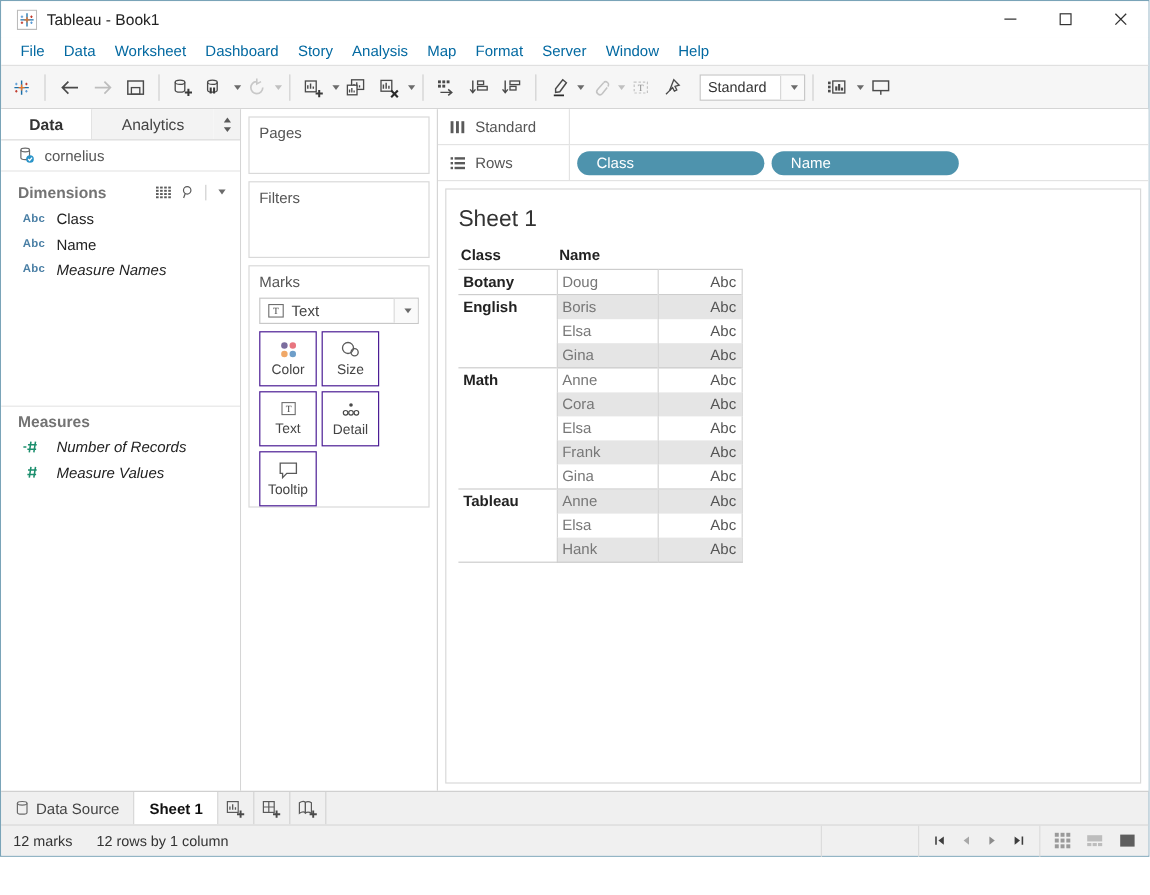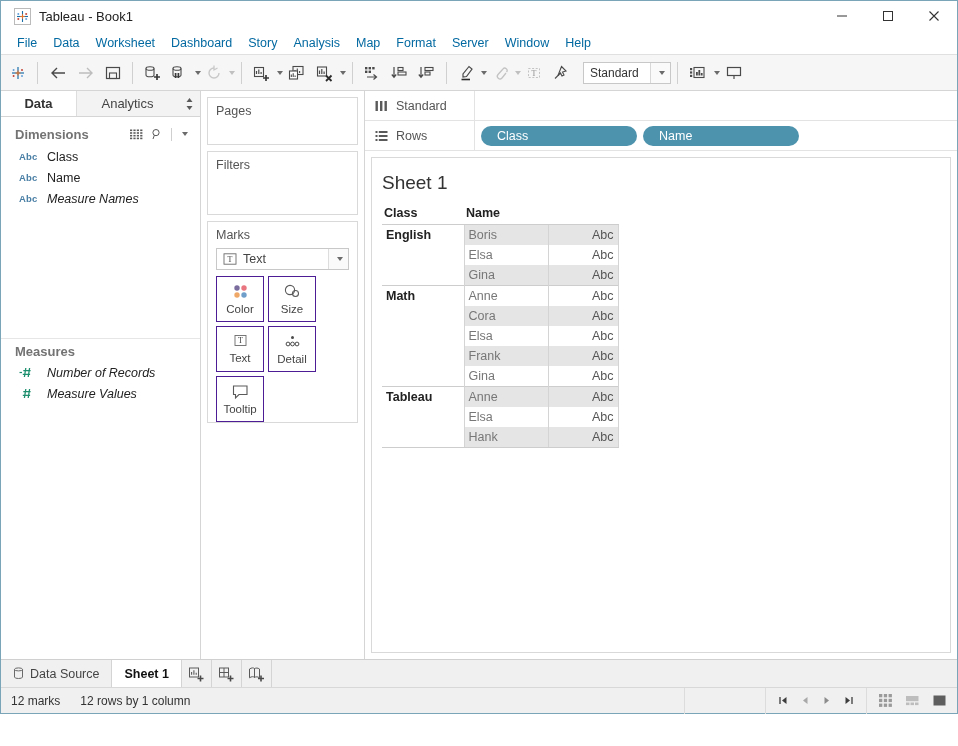--- a/index.html
+++ b/index.html
@@ -396,20 +396,31 @@
         <div class="pane-tab data">Data</div>
         <div class="pane-tab analytics">Analytics</div>
         <div class="pane-tab-updown">
           <svg width="9" height="14" viewBox="0 0 9 14">
             <path d="M4.5 1 L7.5 5 H1.5 Z" fill="#5a5a5a"></path>
             <path d="M4.5 13 L7.5 9 H1.5 Z" fill="#5a5a5a"></path>
           </svg>
         </div>
       </div>
 
+      <div class="ds-row">
+        <span>
+          <svg width="15" height="15" viewBox="0 0 15 15">
+            <ellipse cx="6" cy="3" rx="3.6" ry="1.5" fill="none" stroke="#6a6a6a" stroke-width="1"></ellipse>
+            <path d="M2.4 3 V9.5 A3.6 1.5 0 0 0 9.6 9.5 V3" fill="none" stroke="#6a6a6a" stroke-width="1"></path>
+            <circle cx="10" cy="10.5" r="3.2" fill="#2a94c9"></circle>
+            <path d="M8.5 10.5 L9.7 11.7 L11.7 9.3" fill="none" stroke="#fff" stroke-width="1.1"></path>
+          </svg>
+        </span>
+        <span class="ds-name">cornelius</span>
+      </div>
 
       <div class="sect-head">
         <span>Dimensions</span>
         <span class="sh-spacer"></span>
         <span class="sh-icon">
           <svg width="13" height="11" viewBox="0 0 13 11">
             <g fill="#5a5a5a">
               <rect x="0" y="0.5" width="2.2" height="1.6"></rect>
                 <rect x="3.4" y="0.5" width="2.2" height="1.6"></rect>
                 <rect x="6.8" y="0.5" width="2.2" height="1.6"></rect>
@@ -601,20 +612,25 @@
         <div class="vizwrap">
           <table class="viz">
             <thead>
               <tr>
                 <th class="c1">Class</th>
                 <th class="c2">Name</th>
                 <th class="c3"></th>
               </tr>
             </thead>
             <tbody>
+              <tr class="grpline">
+                <td class="classcell">Botany</td>
+                <td class="namecell">Doug</td>
+                <td class="abccell">Abc</td>
+              </tr>
               <tr class="band grpline">
                 <td class="classcell">English</td>
                 <td class="namecell">Boris</td>
                 <td class="abccell">Abc</td>
               </tr>
               <tr>
                 <td class="classcell"></td>
                 <td class="namecell">Elsa</td>
                 <td class="abccell">Abc</td>
               </tr>

